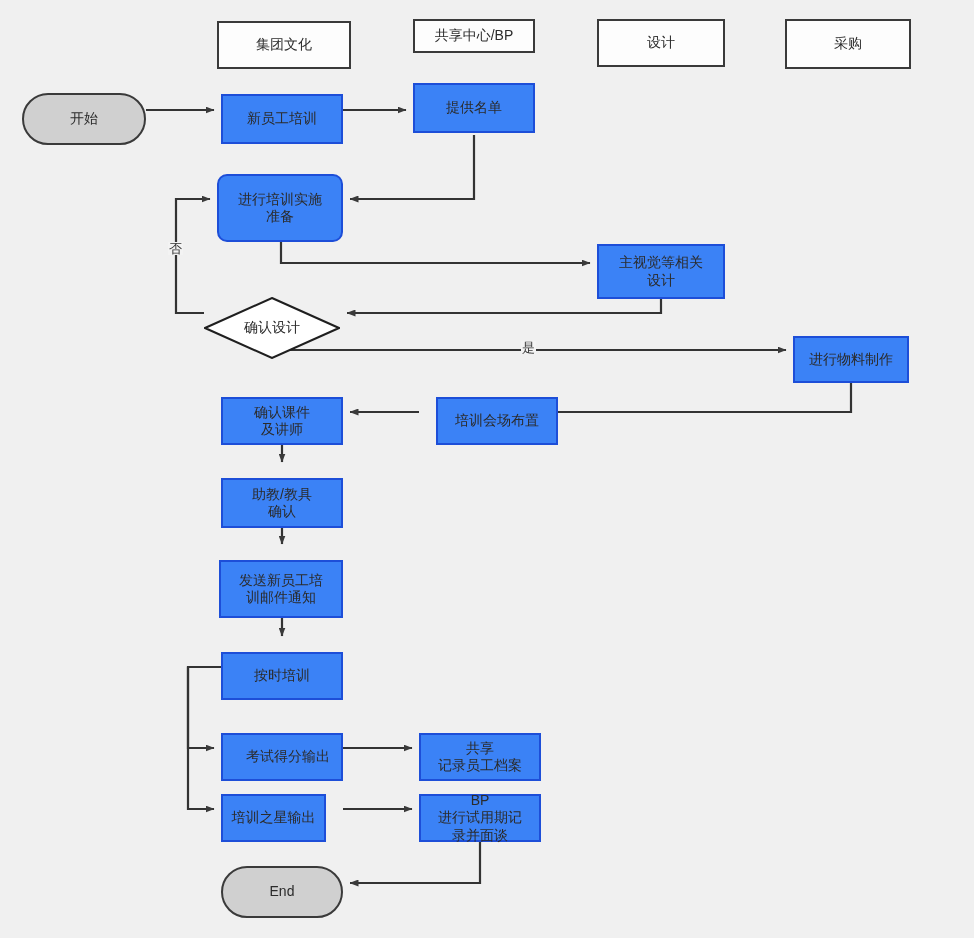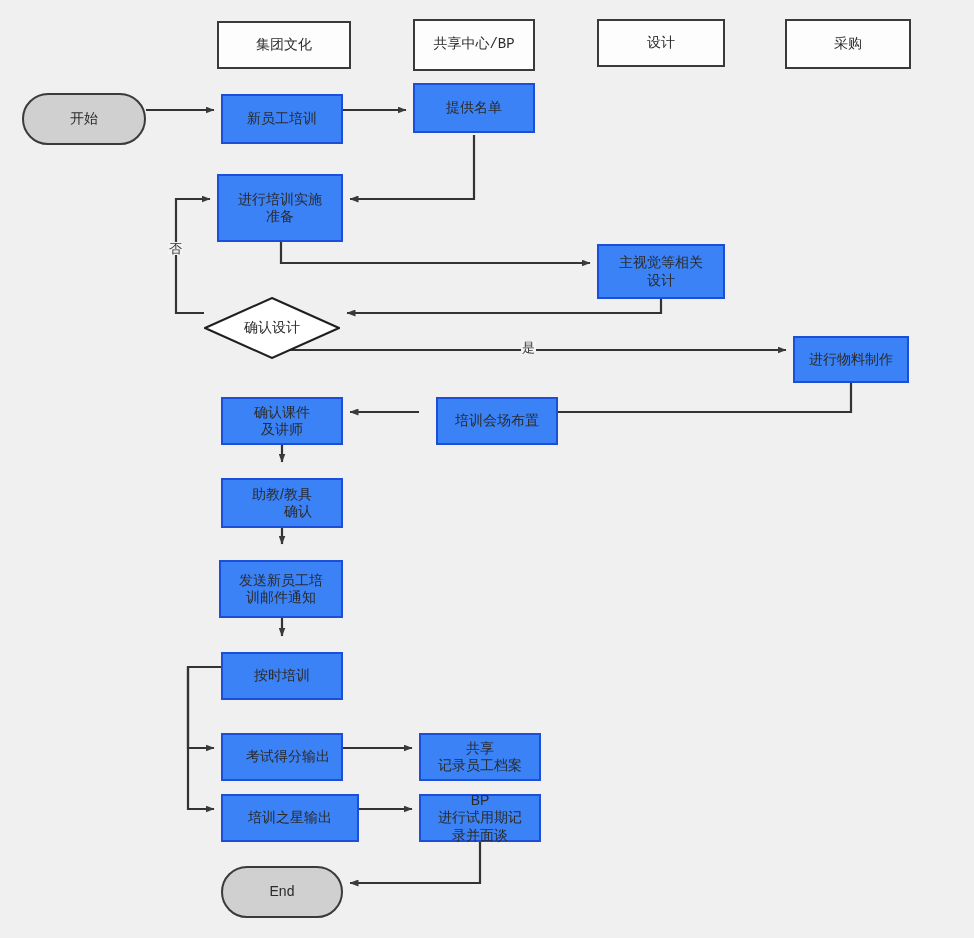--- a/index.html
+++ b/index.html
@@ -107,44 +107,44 @@
         <polyline points="282,609 282,636" fill="none" stroke="#333333" stroke-width="2.2" stroke-linejoin="miter" stroke-linecap="butt" marker-end="url(#arrowhead)"></polyline>
         <polyline points="221,667 188,667 188,748 214,748" fill="none" stroke="#333333" stroke-width="2.2" stroke-linejoin="miter" stroke-linecap="butt" marker-end="url(#arrowhead)"></polyline>
         <polyline points="188,667 188,809 214,809" fill="none" stroke="#333333" stroke-width="2.2" stroke-linejoin="miter" stroke-linecap="butt" marker-end="url(#arrowhead)"></polyline>
         <polyline points="343,748 412,748" fill="none" stroke="#333333" stroke-width="2.2" stroke-linejoin="miter" stroke-linecap="butt" marker-end="url(#arrowhead)"></polyline>
         <polyline points="343,809 412,809" fill="none" stroke="#333333" stroke-width="2.2" stroke-linejoin="miter" stroke-linecap="butt" marker-end="url(#arrowhead)"></polyline>
         <polyline points="480,833 480,883 350,883" fill="none" stroke="#333333" stroke-width="2.2" stroke-linejoin="miter" stroke-linecap="butt" marker-end="url(#arrowhead)"></polyline>
       </g>
   </svg>
   <div id="node-layer">
       <div class="node lane" style="left: 217px; top: 12px; width: 134px; height: 48px;"><span>集团文化</span></div>
-      <div class="node lane" style="left: 413px; top: 10px; width: 122px; height: 52px; font-family: Liberation Mono, monospace;"><span>共享中心/BP</span></div>
+      <div class="node lane" style="left: 413px; top: 10px; width: 122px; height: 34px;"><span>共享中心/BP</span></div>
       <div class="node lane" style="left: 597px; top: 10px; width: 128px; height: 48px;"><span>设计</span></div>
       <div class="node lane" style="left: 785px; top: 10px; width: 126px; height: 50px;"><span>采购</span></div>
       <div class="node terminator" style="left: 22px; top: 84px; width: 124px; height: 52px;"><span class="">开始</span></div>
       <div class="node process" style="left: 221px; top: 85px; width: 122px; height: 50px;"><span class="">新员工培训</span></div>
       <div class="node process" style="left: 413px; top: 74px; width: 122px; height: 50px;"><span class="">提供名单</span></div>
-      <div class="node process" style="left: 217px; top: 165px; width: 126px; height: 68px;"><span class="">进行培训实施
+      <div class="node process" style="left: 217px; top: 165px; width: 126px; height: 68px; border-radius: 10px;"><span class="">进行培训实施
 准备</span></div>
       <div class="node process" style="left: 597px; top: 235px; width: 128px; height: 55px;"><span class="">主视觉等相关
 设计</span></div>
       <div class="node decision" style="left: 204px; top: 288px; width: 136px; height: 62px;"><svg class="decision-shape" viewBox="0 0 136 62" preserveAspectRatio="none">
           <polygon points="68,1 135,31 68,61 1,31" fill="#ffffff" stroke="#1f1f1f" stroke-width="2"></polygon>
         </svg><span class="decision-label">确认设计</span></div>
       <div class="node process" style="left: 793px; top: 327px; width: 116px; height: 47px;"><span class="">进行物料制作</span></div>
       <div class="node process" style="left: 436px; top: 388px; width: 122px; height: 48px;"><span class="">培训会场布置</span></div>
       <div class="node process" style="left: 221px; top: 388px; width: 122px; height: 48px;"><span class="">确认课件
 及讲师</span></div>
-      <div class="node process" style="left: 221px; top: 469px; width: 122px; height: 50px; text-align: right;"><span class="">助教/教具
+      <div class="node process" style="left: 221px; top: 469px; width: 122px; height: 50px;"><span class="">助教/教具
 确认</span></div>
       <div class="node process" style="left: 219px; top: 551px; width: 124px; height: 58px;"><span class="">发送新员工培
 训邮件通知</span></div>
       <div class="node process" style="left: 221px; top: 643px; width: 122px; height: 48px; align-items: center;"><span class="">按时培训</span></div>
       <div class="node process" style="left: 221px; top: 724px; width: 122px; height: 48px; padding-left: 12px;"><span class="">考试得分输出</span></div>
-      <div class="node process" style="left: 221px; top: 785px; width: 138px; height: 48px; align-items: center;"><span class="">培训之星输出</span></div>
+      <div class="node process" style="left: 221px; top: 785px; width: 105px; height: 48px; align-items: center;"><span class="">培训之星输出</span></div>
       <div class="node process" style="left: 419px; top: 724px; width: 122px; height: 48px;"><span class="">共享
 记录员工档案</span></div>
       <div class="node process" style="left: 419px; top: 785px; width: 122px; height: 48px;"><span class="">BP
 进行试用期记
 录并面谈</span></div>
       <div class="node terminator" style="left: 221px; top: 857px; width: 122px; height: 52px;"><span class="">End</span></div>
     </div>
   <div id="label-layer">
       <div class="edge-label" style="left: 168px; top: 242px;">否</div>
       <div class="edge-label" style="left: 521px; top: 341px;">是</div>

